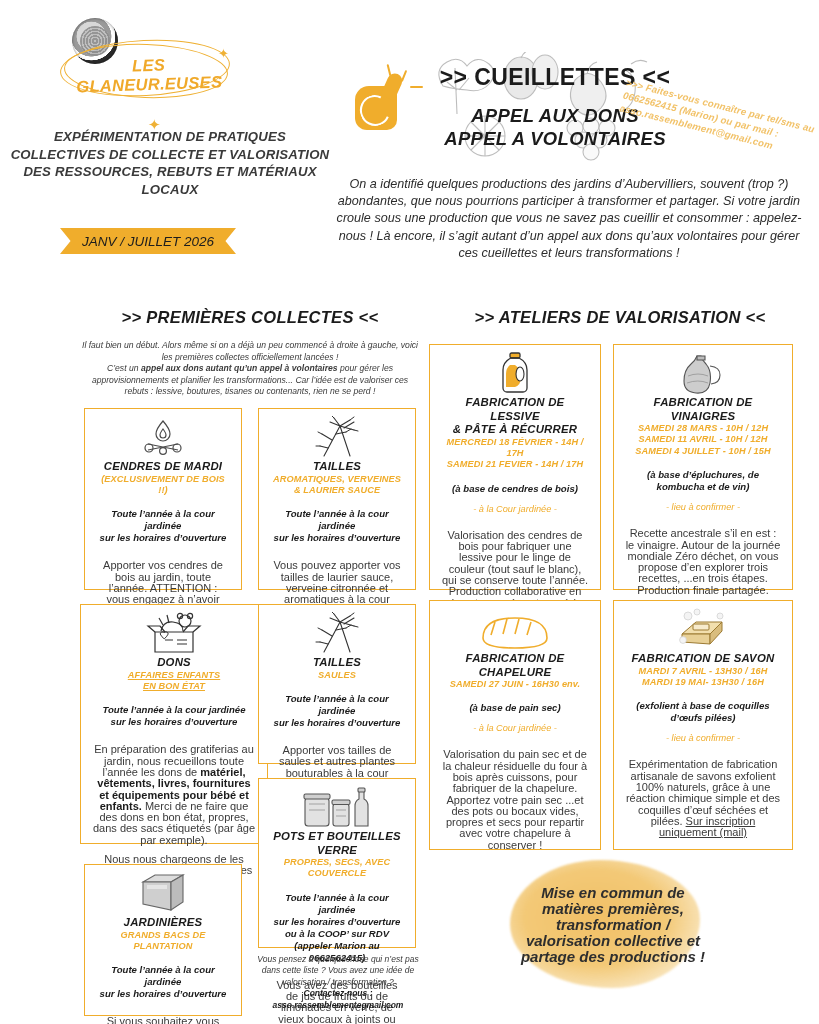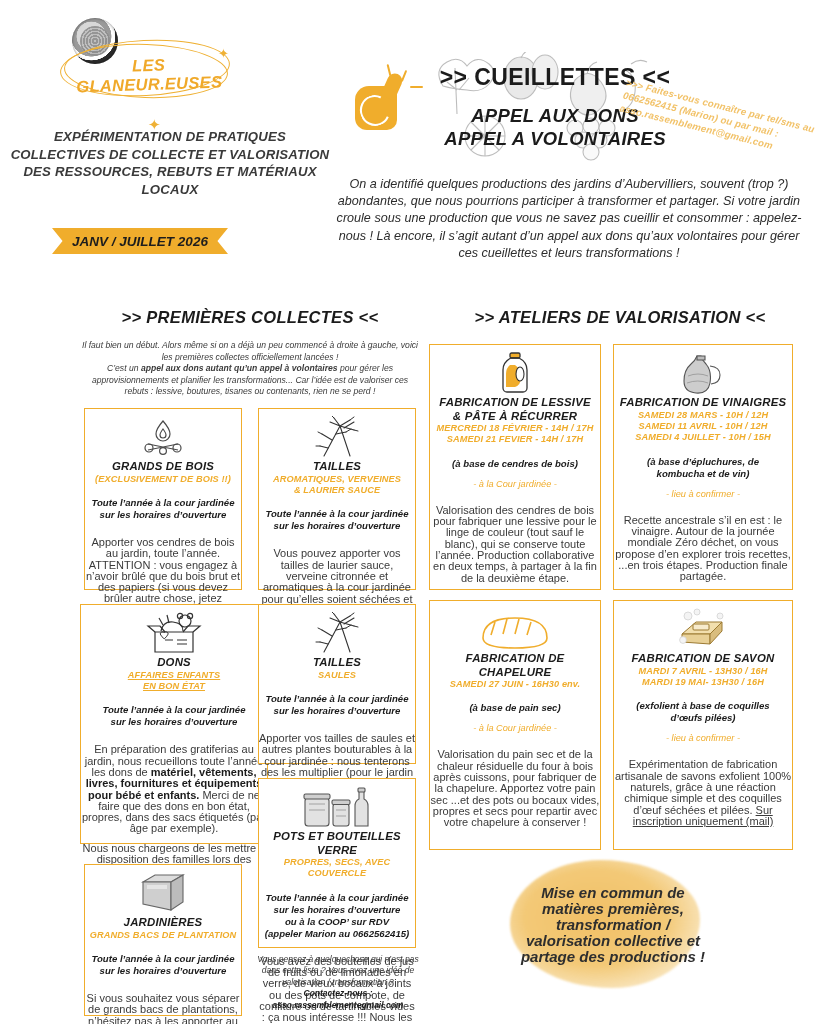--- a/index.html
+++ b/index.html
@@ -52,24 +52,24 @@
   .spark.s1 { left: 198px; top: 30px; }
   .spark.s2 { left: 128px; top: 100px; font-size: 15px; }
 
   .tagline {
     position: absolute; left: 10px; top: 128px; width: 320px;
     text-align: center; font-style: italic; font-weight: 700;
     font-size: 13.2px; line-height: 17.5px; letter-spacing: .2px;
     color: #3a3a3a;
   }
   .date-ribbon {
-    position: absolute; left: 52px; top: 228px;
+    position: absolute; left: 60px; top: 228px;
     width: 176px; height: 26px; background: #f0ad2c;
     display:flex; align-items:center; justify-content:center;
-    font-style: italic; font-weight: 700; font-size: 13.5px; color:#1d1d1d;
+    font-style: italic; font-weight: 400; font-size: 13.5px; color:#1d1d1d;
     clip-path: polygon(0 0, 100% 0, 94% 50%, 100% 100%, 0 100%, 6% 50%);
   }
 
   .hand {
     position: absolute; left: 355px; top: 70px; width: 60px; height: 66px;
   }
   .pointing { position:absolute; left:0; top:16px; width:42px; height:44px;
     background:#f0ad2c; border-radius: 14px 6px 10px 12px; }
   .pointing::before {
     content:""; position:absolute; left:30px; top:-13px; width:15px; height:26px;
@@ -127,21 +127,21 @@
   .col-intro {
     position:absolute; left: 82px; top: 340px; width: 336px;
     text-align:center; font-style: italic; font-size: 8.6px; line-height: 11.6px;
     color:#3a3a3a;
   }
   .col-intro b { font-weight: 800; }
 
   
   .card {
     position: absolute; border: 1.6px solid #f0ad2c; background:#fff;
-    padding: 7px 0 9px; text-align:center;
+    padding: 7px 11px 9px; text-align:center;
   }
   .card .icon { height: 42px; display:flex; align-items:flex-end; justify-content:center; margin-bottom: 2px; }
   .c-title {
     font-weight: 800; font-style: italic; font-size: 11.4px; letter-spacing:.2px;
     color:#1b1b1b; line-height: 13.5px;
   }
   .c-sub {
     font-weight: 800; font-style: italic; font-size: 9.2px; line-height: 11.4px;
     color:#f0ad2c; letter-spacing:.1px;
   }
@@ -277,21 +277,21 @@
         <g fill="none" stroke="#4a4a4a" stroke-width="1.2">
           <path d="M22 3 q7 8 7 13 a7 7 0 0 1 -14 0 q0 -5 7 -13z"></path>
           <path d="M22 11 q3 4 3 6 a3 3 0 0 1 -6 0 q0 -2 3 -6z"></path>
           <path d="M7 32 l30 -6 M7 26 l30 6"></path>
           <circle cx="8" cy="30" r="4"></circle>
             <circle cx="36" cy="30" r="4"></circle>
           <circle cx="22" cy="33" r="3.4"></circle>
         </g>
       </svg>
     </div>
-    <div class="c-title">GRANDS DE BOIS</div>
+    <div class="c-title">CENDRES DE MARDI</div>
     <div class="c-sub" style="white-space:pre-line">(EXCLUSIVEMENT DE BOIS !!)</div>
     <div class="c-when" style="white-space:pre-line">Toute l’année à la cour jardinée
 sur les horaires d’ouverture</div>
     <div class="c-body">Apporter vos cendres de bois au jardin, toute l’année. ATTENTION : vous engagez à n’avoir brûlé que du bois brut et des papiers (si vous devez brûler autre chose, jetez ponctuellement les cendres, pour ne pas risquer de les mélanger !).</div>
   </div>
 
   <div class="card" id="card-tailles-aro">
     <div class="icon">
       <svg width="54" height="42" viewBox="0 0 54 42">
         <g fill="none" stroke="#333" stroke-width="1.1" stroke-linecap="round">

